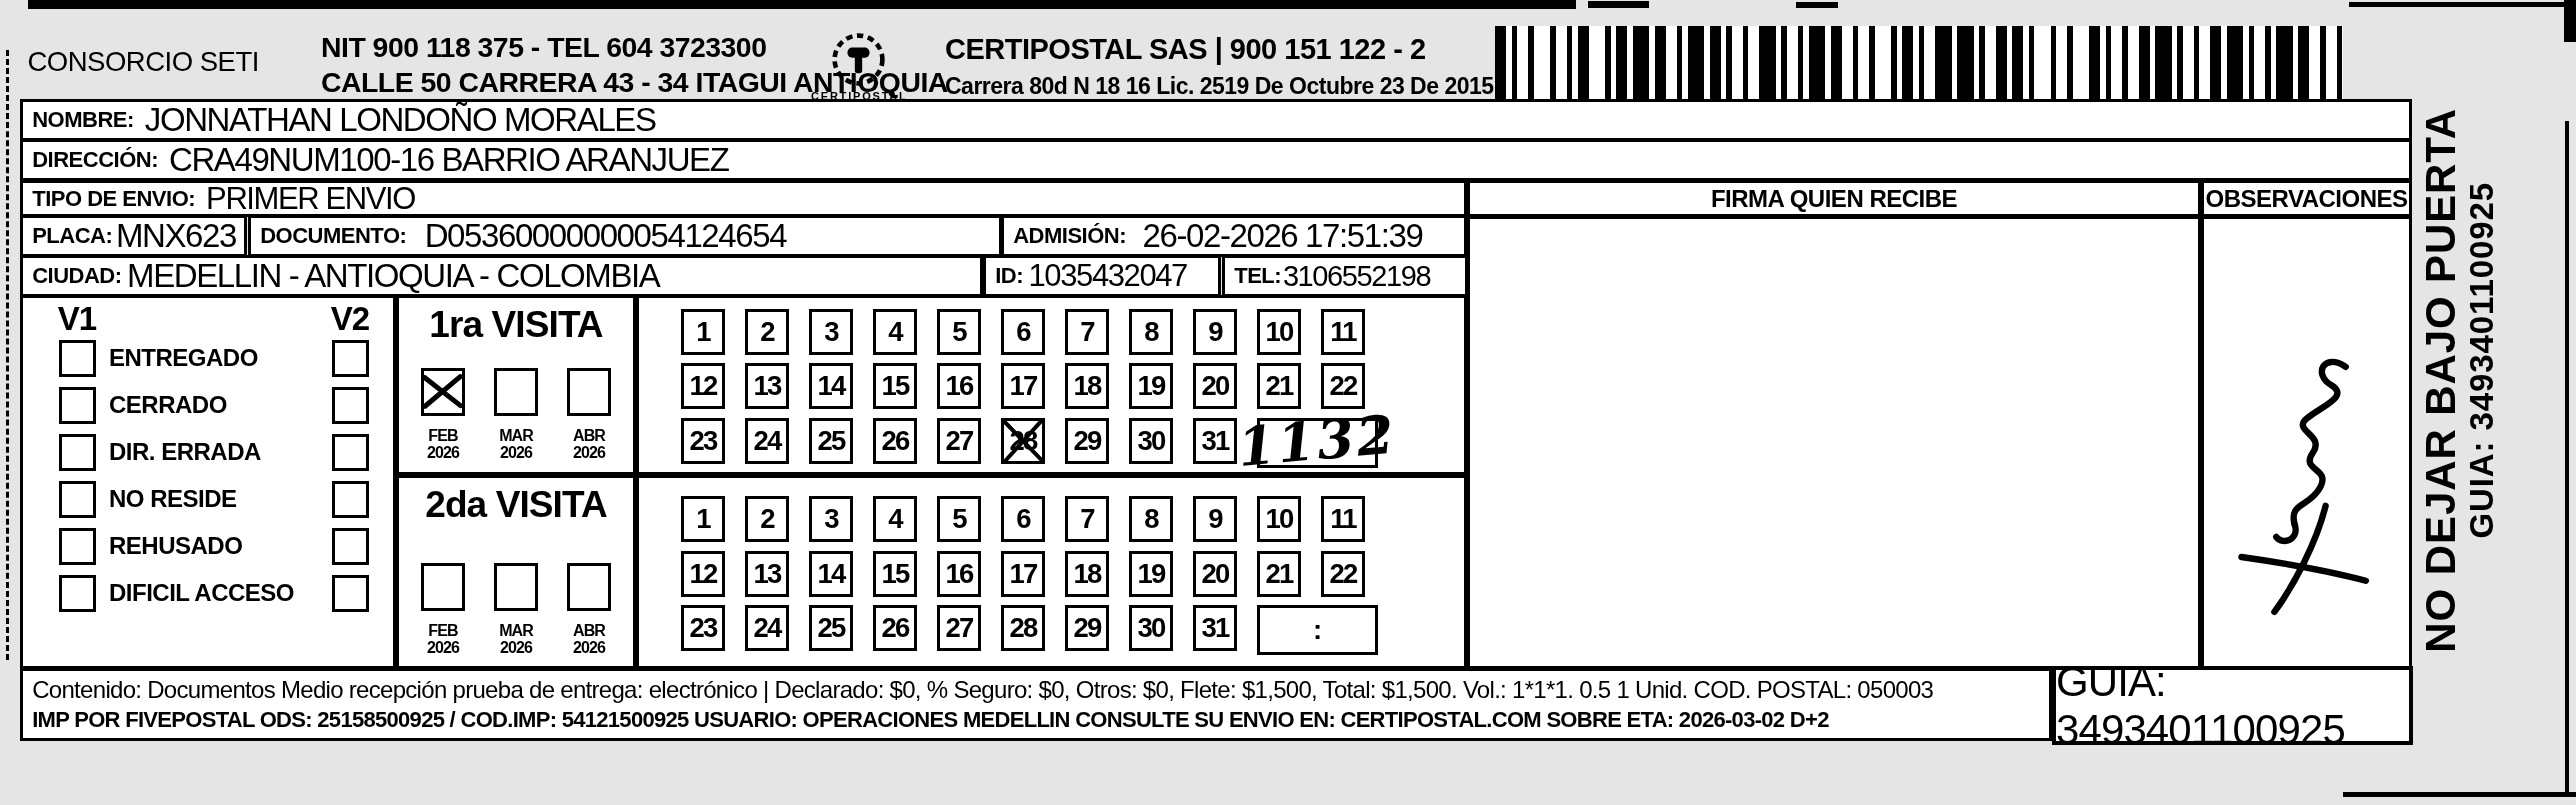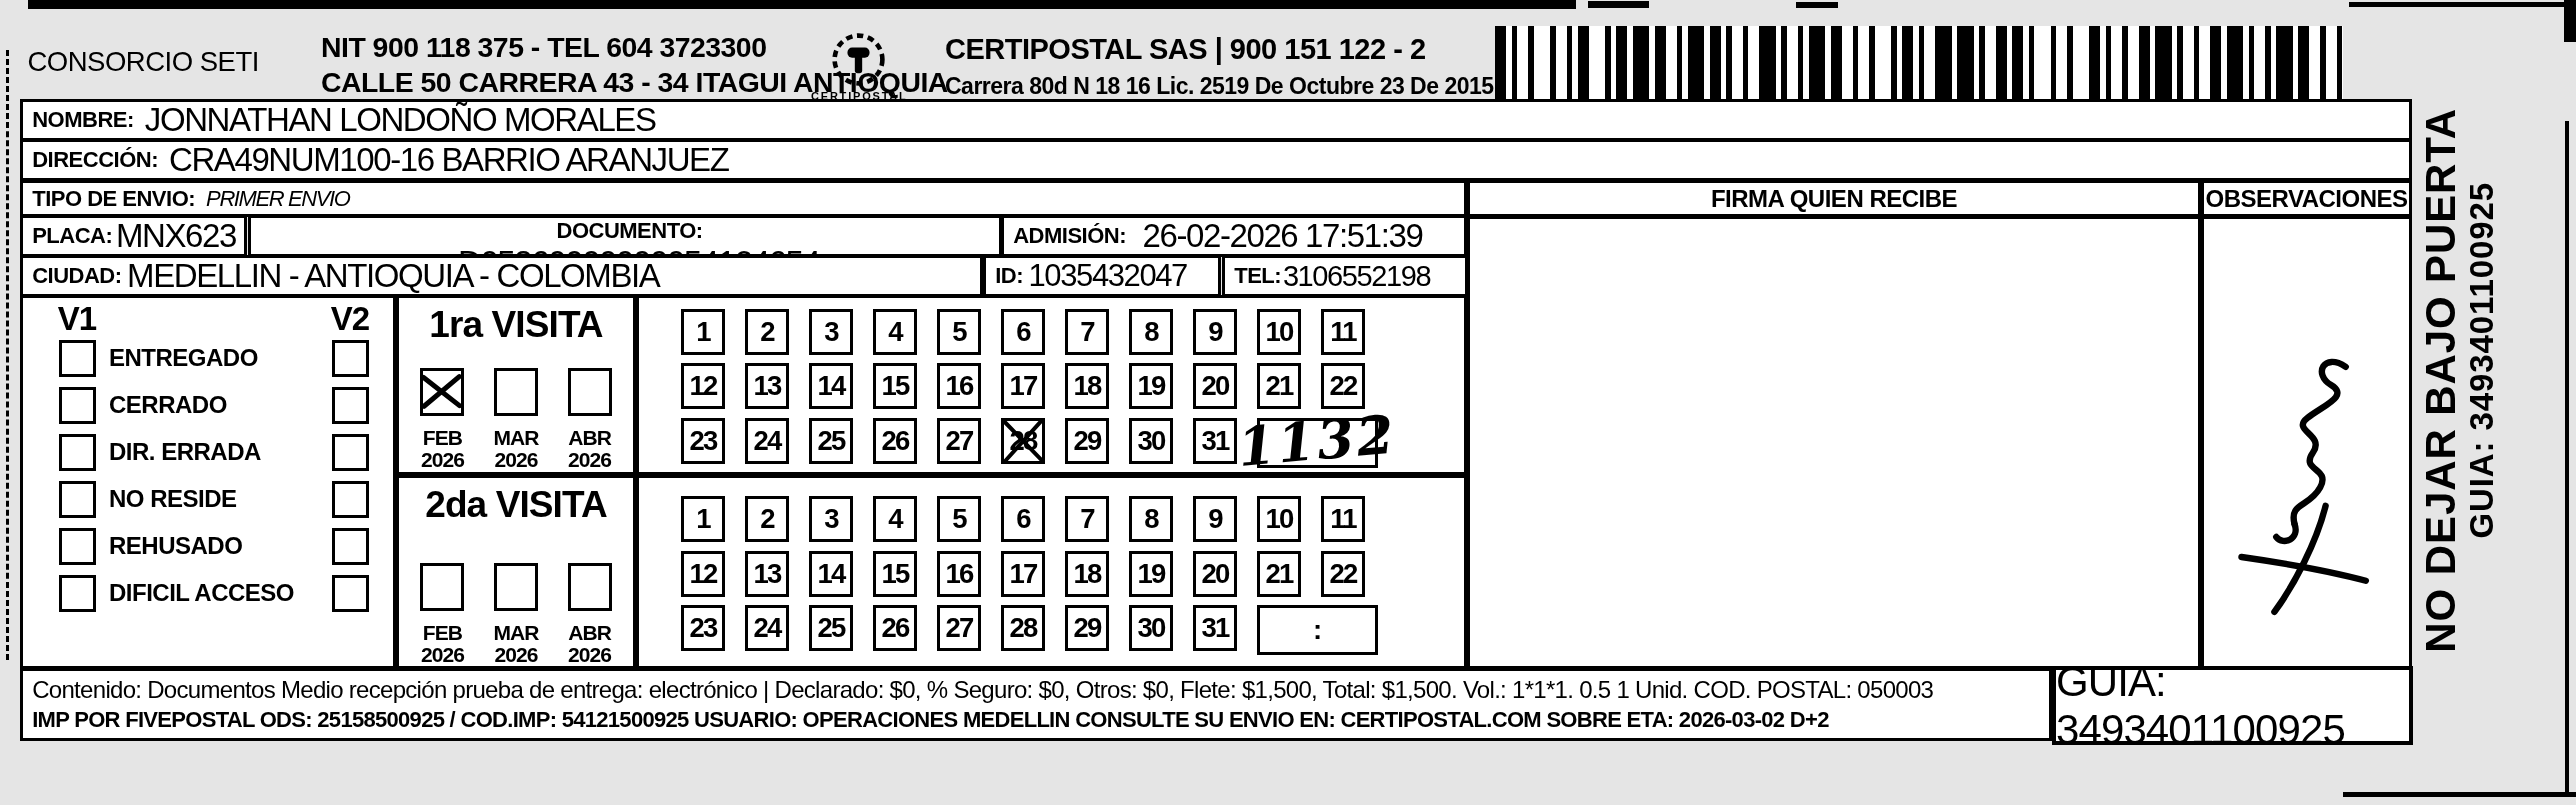--- a/index.html
+++ b/index.html
@@ -37,21 +37,21 @@
       width:calc(100% + 13px);height:4.6px;background:#000;border-radius:2.8px;}
   .cb.checked::before{transform:rotate(38deg);}
   .cb.checked::after{transform:rotate(-40deg);}
   
   .visit-label-box{position:absolute;border:3.7px solid #000;box-sizing:border-box;background:#fff;
                    display:flex;flex-direction:column;align-items:center;}
   .visit-title{font-weight:bold;font-size:37px;letter-spacing:-0.9px;margin-top:5.5px;white-space:nowrap;}
   .months{display:flex;gap:29px;margin-top:22px;}
   .month{display:flex;flex-direction:column;align-items:center;}
   .month .cb{width:44px;height:48px;}
-  .month .mlabel,.month .myear{font-weight:bold;font-size:21px;letter-spacing:-0.9px;line-height:1.08;}
+  .month .mlabel,.month .myear{font-weight:bold;font-size:16px;letter-spacing:-0.9px;line-height:1.08;}
   .month .mlabel{margin-top:11px;}
   .visit-cal{position:absolute;border:3.7px solid #000;box-sizing:border-box;background:#fff;
              padding:11px 0 0 42px;overflow:visible;}
   .cal-row{display:flex;gap:20px;margin-bottom:8.3px;}
   .day{width:44px;height:46px;border:3.7px solid #000;box-sizing:border-box;display:flex;
        align-items:center;justify-content:center;font-weight:bold;font-size:27.5px;
        letter-spacing:-1.8px;position:relative;background:#fff;}
   .day.crossed::before,.day.crossed::after{content:"";position:absolute;left:-9.2px;top:46%;
        width:calc(100% + 18.3px);height:3.7px;background:#000;border-radius:1.8px;}
   .day.crossed::before{transform:rotate(46deg);}
@@ -204,28 +204,28 @@
   <div class="cell" style="left:20px;top:99px;width:2392px;height:42px;">
     <span class="flabel">NOMBRE:</span>
     <span class="fvalue">JONNATHAN LONDOÑO MORALES</span>
   </div>
   <div class="cell" style="left:20px;top:139px;width:2392px;height:42px;">
     <span class="flabel">DIRECCIÓN:</span>
     <span class="fvalue">CRA49NUM100-16 BARRIO ARANJUEZ</span>
   </div>
   <div class="cell" style="left:20px;top:180px;width:1447px;height:37px;">
     <span class="flabel">TIPO DE ENVIO:</span>
-    <span class="fvalue" style="font-size:22px;font-style:italic;">PRIMER ENVIO</span>
+    <span class="fvalue" style="font-size:31px;">PRIMER ENVIO</span>
   </div>
 
   <div class="cell" style="left:20px;top:215px;width:227px;height:42px;">
     <span class="flabel">PLACA:</span>
     <span class="fvalue" style="margin-left:3.7px;">MNX623</span>
   </div>
-  <div class="cell" style="left:248px;top:215px;width:754px;height:42px;flex-direction:column;">
+  <div class="cell" style="left:248px;top:215px;width:754px;height:42px;">
     <span class="flabel">DOCUMENTO:</span>
     <span class="fvalue" style="margin-left:18.3px;">D05360000000054124654</span>
   </div>
   <div class="cell" style="left:1001px;top:215px;width:466px;height:42px;">
     <span class="flabel">ADMISIÓN:</span>
     <span class="fvalue" style="margin-left:16.5px;">26-02-2026 17:51:39</span>
   </div>
 
   <div class="cell" style="left:20px;top:255px;width:963px;height:42px;">
     <span class="flabel">CIUDAD:</span>

